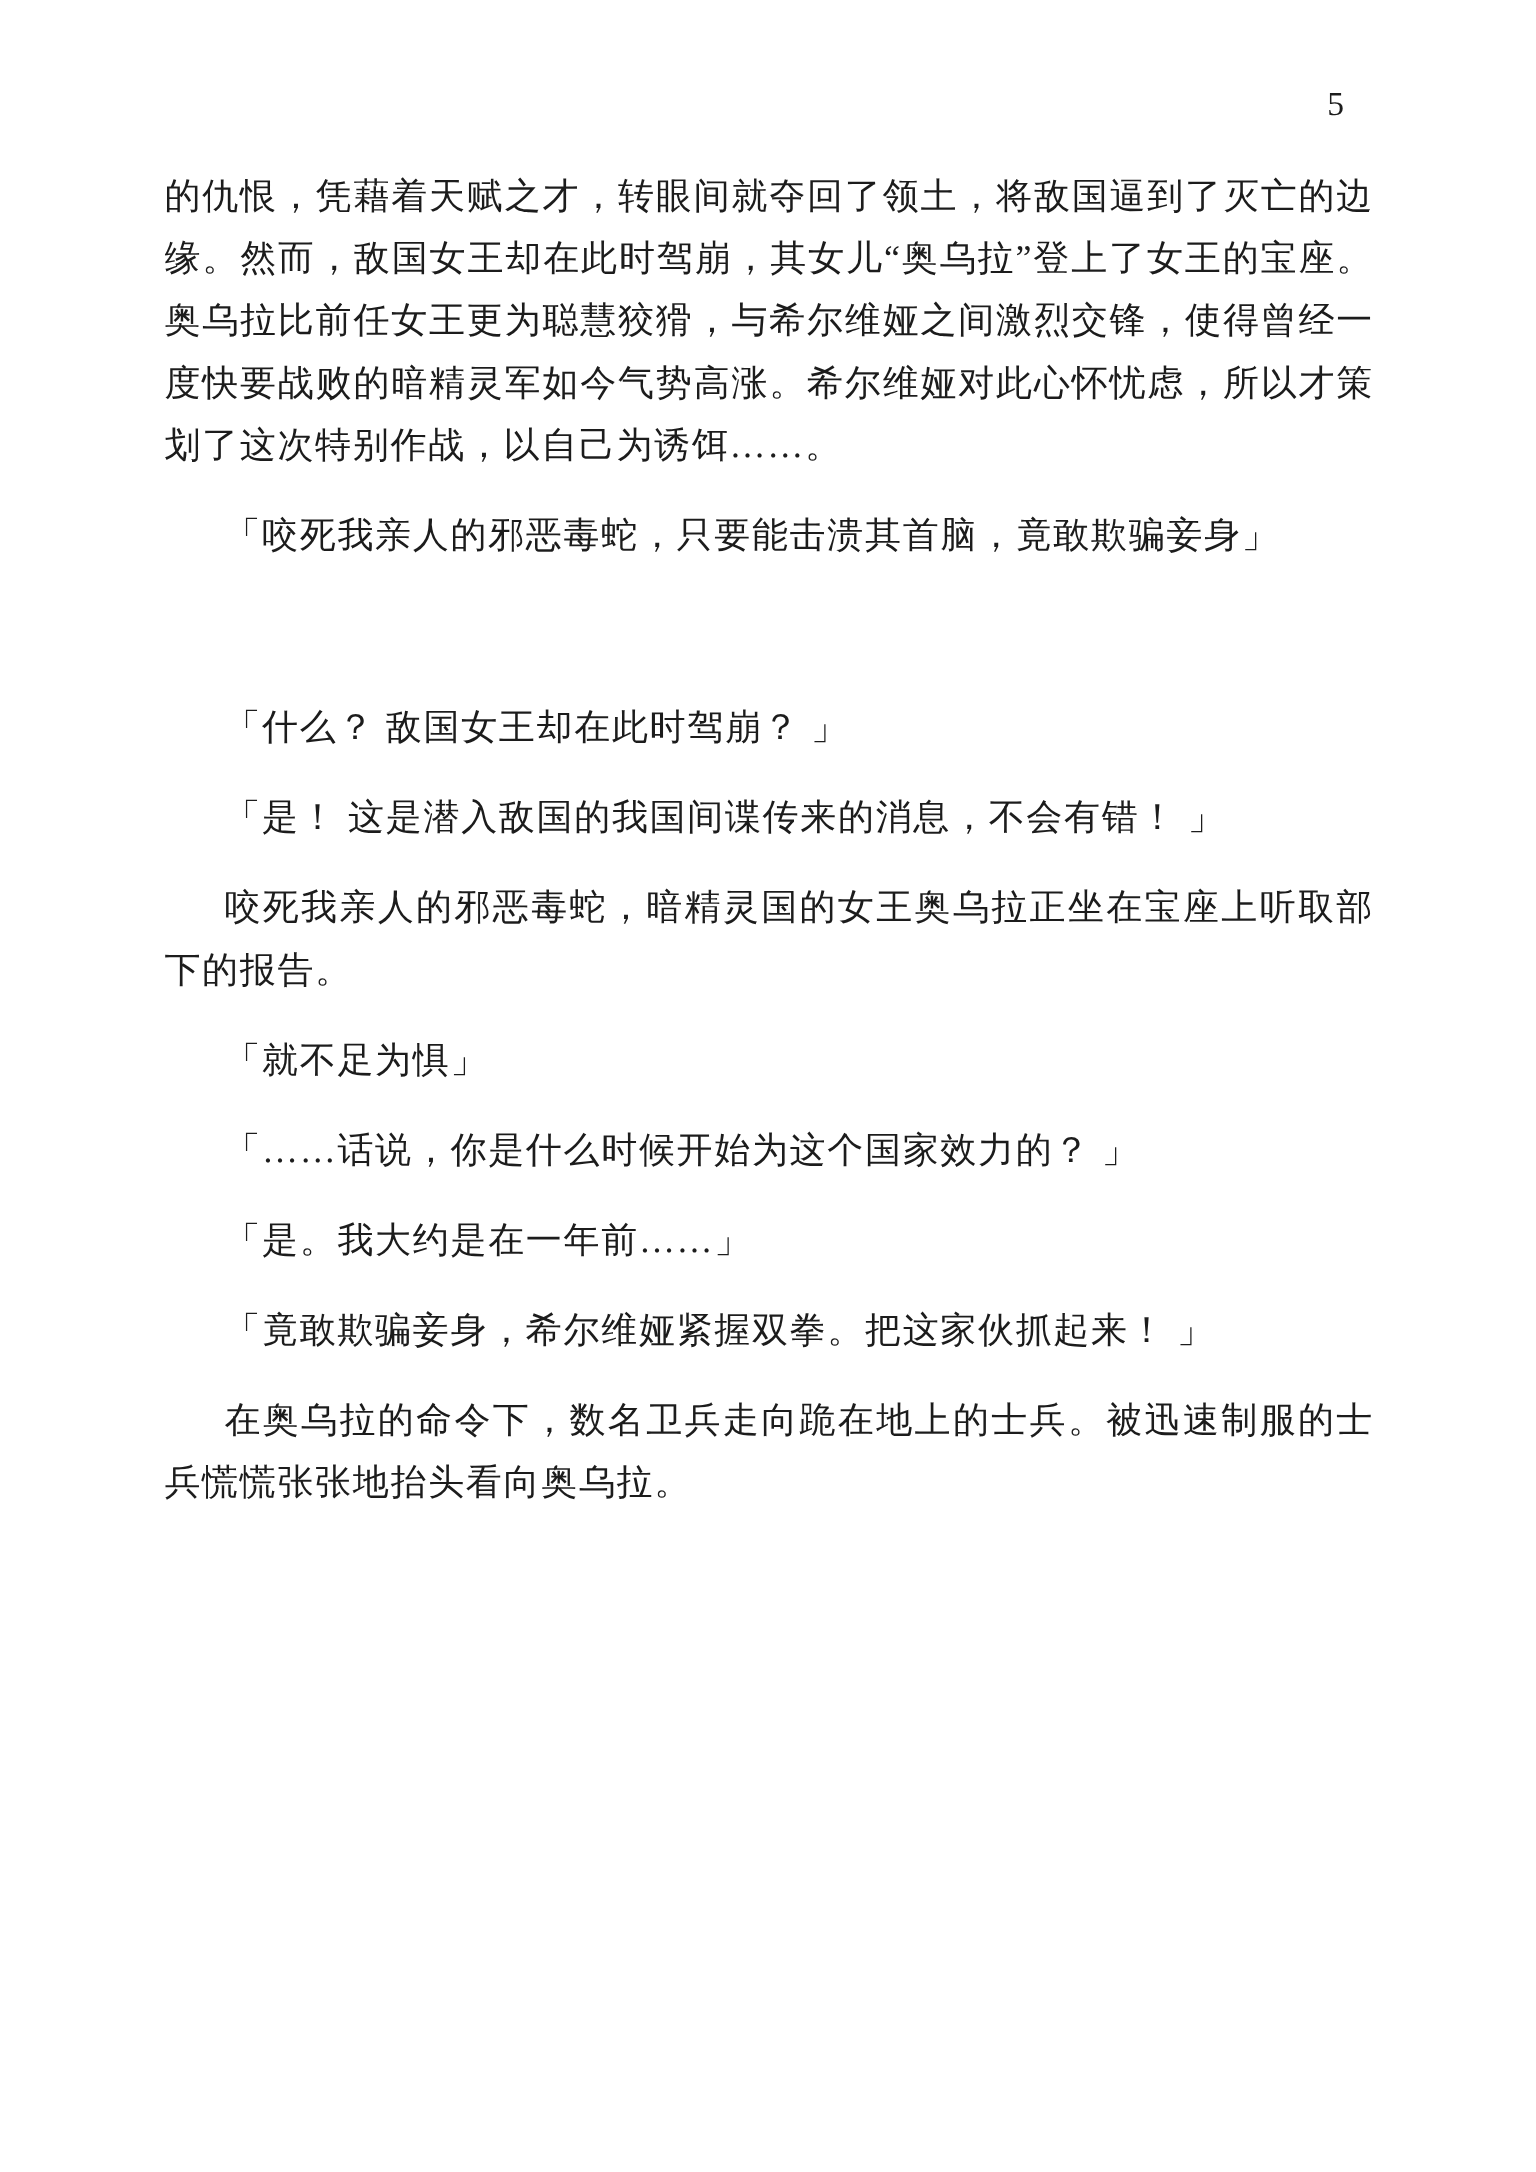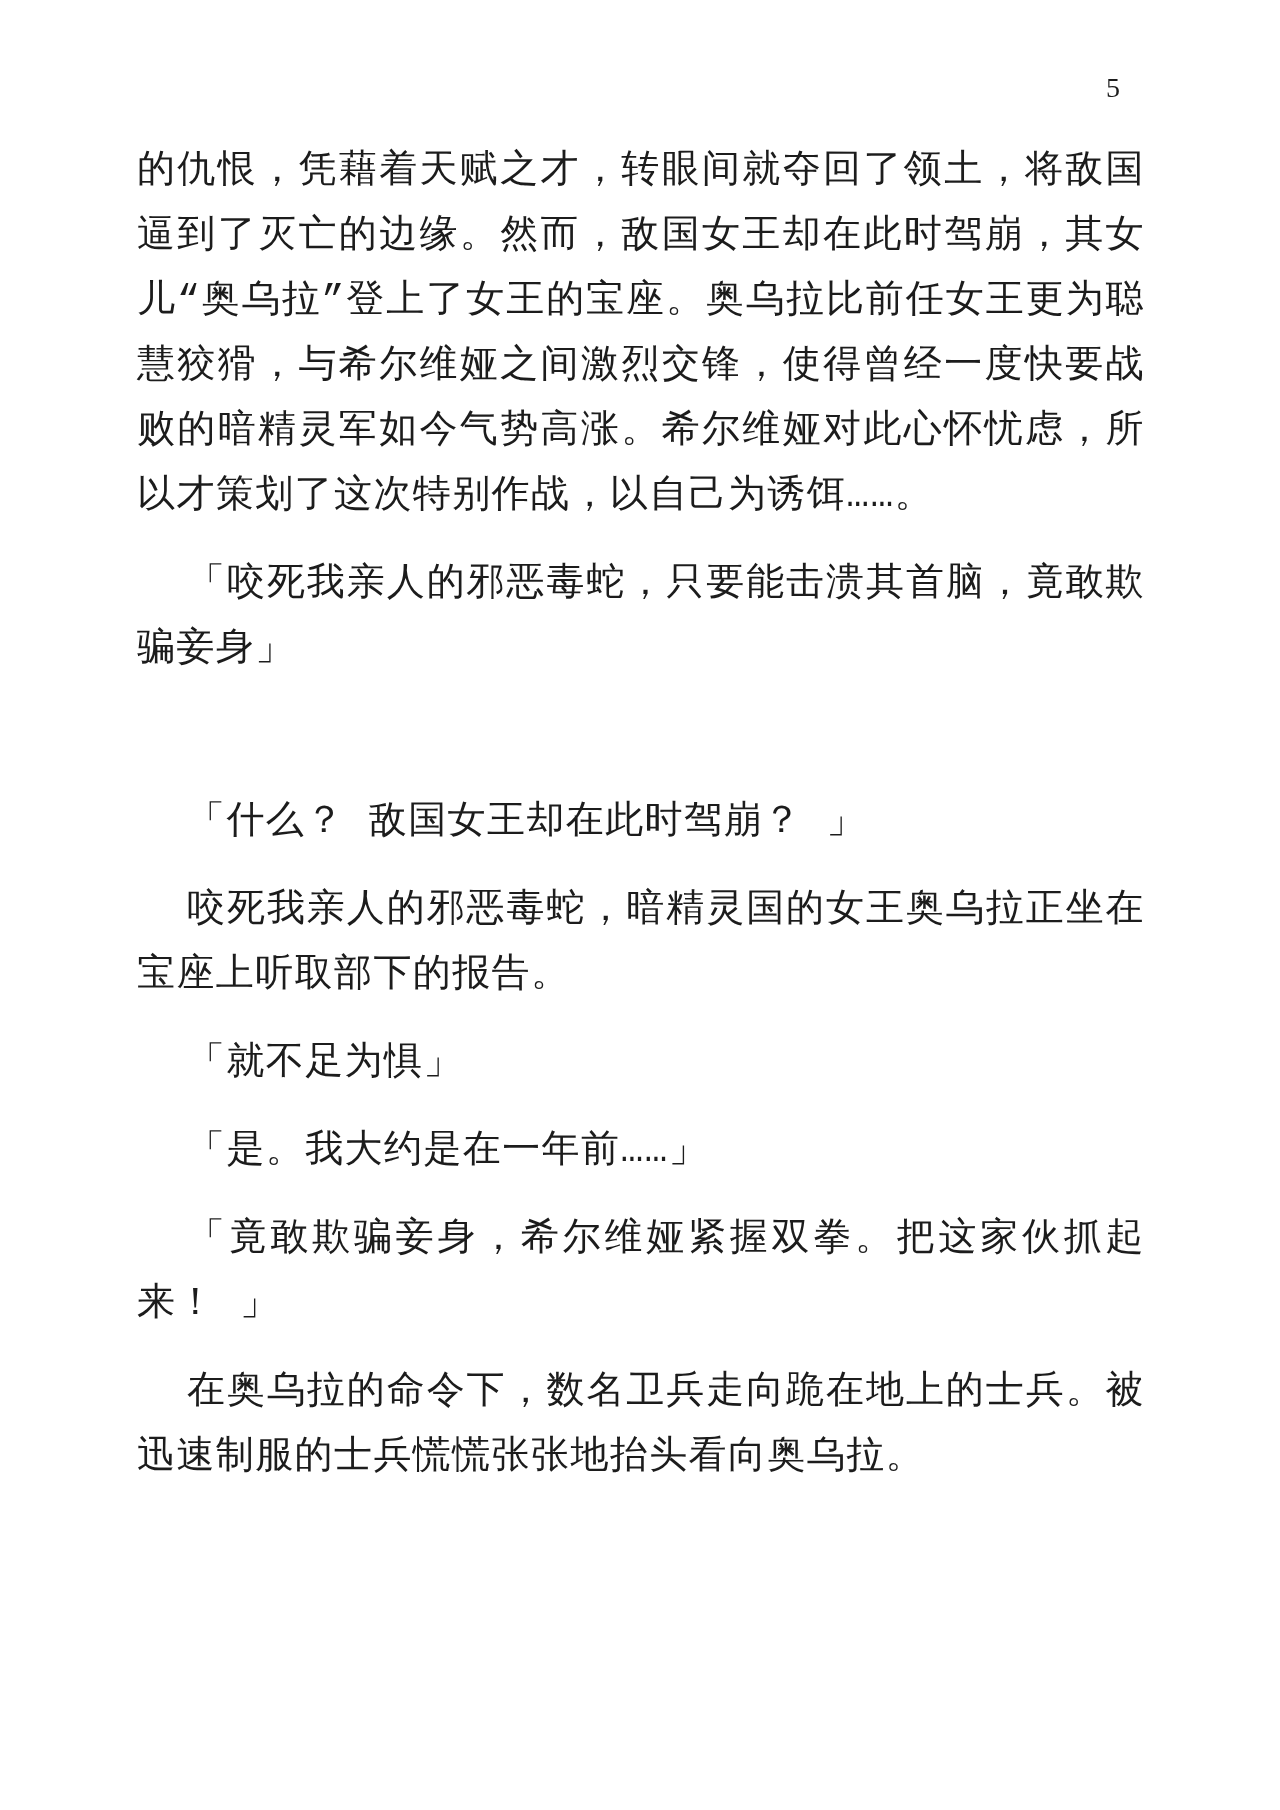--- a/index.html
+++ b/index.html
@@ -25,27 +25,26 @@
     color: #1c1c1c;
   }
   .text-block {
     position: absolute;
     top: 138px;
     left: 137px;
     width: 1008px;
   }
   .text-block p {
     margin: 0 0 23px 0;
-    font-size: 38px;
-    line-height: 65px;
+    font-size: 30px;
+    line-height: 52px;
     letter-spacing: 1.4px;
     text-align: justify;
     text-justify: inter-ideograph;
     word-break: break-all;
-    font-family: Liberation Mono, monospace;
   }
   .text-block p.flush {
     text-indent: 0;
   }
   .text-block p.indent {
     text-indent: 50px;
   }
   .scene-break {
     height: 85px;
   }
@@ -61,26 +60,28 @@
 
     <p class="flush">的仇恨，凭藉着天赋之才，转眼间就夺回了领土，将敌国逼到了灭亡的边缘。然而，敌国女王却在此时驾崩，其女儿“奥乌拉”登上了女王的宝座。奥乌拉比前任女王更为聪慧狡猾，与希尔维娅之间激烈交锋，使得曾经一度快要战败的暗精灵军如今气势高涨。希尔维娅对此心怀忧虑，所以才策划了这次特别作战，以自己为诱饵……。</p>
 
     <p class="indent">「咬死我亲人的邪恶毒蛇，只要能击溃其首脑，竟敢欺骗妾身」</p>
 
 
     <div class="scene-break"></div>
 
     <p class="indent">「什么？ 敌国女王却在此时驾崩？ 」</p>
 
+    <p class="indent">「是！ 这是潜入敌国的我国间谍传来的消息，不会有错！ 」</p>
 
     <p class="indent">咬死我亲人的邪恶毒蛇，暗精灵国的女王奥乌拉正坐在宝座上听取部下的报告。</p>
 
 
     <p class="indent">「就不足为惧」</p>
 
+    <p class="indent">「……话说，你是什么时候开始为这个国家效力的？ 」</p>
 
     <p class="indent">「是。我大约是在一年前……」</p>
 
     <p class="indent">「竟敢欺骗妾身，希尔维娅紧握双拳。把这家伙抓起来！ 」</p>
 
     <p class="indent">在奥乌拉的命令下，数名卫兵走向跪在地上的士兵。被迅速制服的士兵慌慌张张地抬头看向奥乌拉。</p>
 
   </div>
 
 </div>

